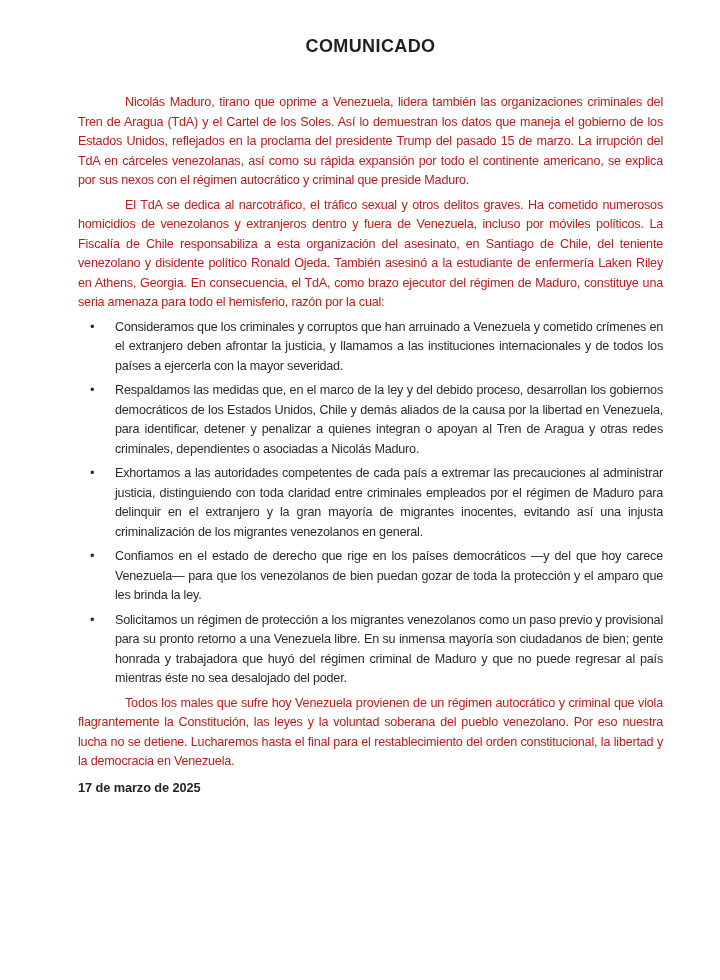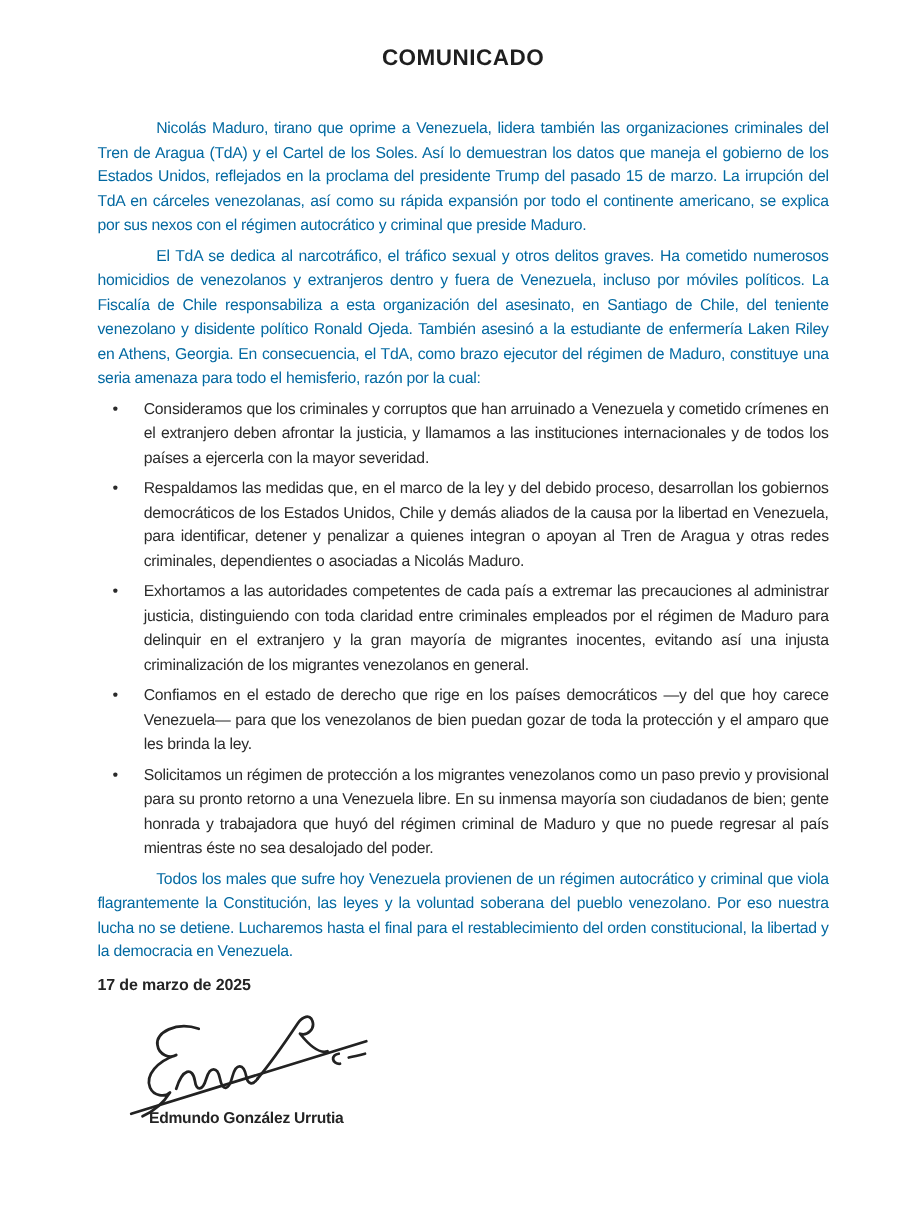--- a/index.html
+++ b/index.html
@@ -29,21 +29,21 @@
     letter-spacing: 0.4px;
     color: #1f1f1f;
   }
   .para {
     margin: 0 0 5px 0;
     font-size: 12.6px;
     line-height: 19.5px;
     letter-spacing: -0.2px;
     text-align: justify;
     text-indent: 47px;
-    color: #0369a1;
+    color: #b91c1c;
   }
   ul.bullets {
     margin: 0 0 1px 0;
     padding: 0 0 0 37px;
     list-style: none;
   }
   ul.bullets li {
     position: relative;
     margin: 0 0 5px 0;
     font-size: 12.6px;
@@ -110,28 +110,17 @@
     <li>Confiamos en el estado de derecho que rige en los países democráticos —y del que hoy carece Venezuela— para que los venezolanos de bien puedan gozar de toda la protección y el amparo que les brinda la ley.</li>
     <li>Solicitamos un régimen de protección a los migrantes venezolanos como un paso previo y provisional para su pronto retorno a una Venezuela libre. En su inmensa mayoría son ciudadanos de bien; gente honrada y trabajadora que huyó del régimen criminal de Maduro y que no puede regresar al país mientras éste no sea desalojado del poder.</li>
   </ul>
 
   <p class="para">Todos los males que sufre hoy Venezuela provienen de un régimen autocrático y criminal que viola flagrantemente la Constitución, las leyes y la voluntad soberana del pueblo venezolano. Por eso nuestra lucha no se detiene. Lucharemos hasta el final para el restablecimiento del orden constitucional, la libertad y la democracia en Venezuela.</p>
 
   <p class="doc-date">17 de marzo de 2025</p>
 
   <div class="signatures">
 
-    <div class="sig sig-left">
-      <svg width="200" height="86" viewBox="0 0 200 86" fill="none" stroke="#222222" stroke-width="2.2" stroke-linecap="round" stroke-linejoin="round">
-        <path d="M 8,82 L 196,24"></path>
-        <path d="M 62,14 C 44,8 27,17 29,27 C 30,35 39,38 44,35 C 29,40 19,51 23,61 C 26,68 35,69 39,65 C 34,73 26,80 17,84"></path>
-        <path d="M 44,62 C 49,46 57,44 59,56 C 60,64 65,64 68,54 C 71,44 77,44 79,54 C 81,64 86,64 89,52 C 92,41 98,42 100,52 C 101,58 105,60 109,54"></path>
-        <path d="M 109,54 C 119,42 133,22 141,10 C 145,4 151,2 153,8 C 155,14 149,20 143,18 C 151,28 159,34 165,32"></path>
-        <path d="M 174,34 a 5,4 0 1 0 1,8"></path>
-        <path d="M 182,37 c 5,-1 9,-2 13,-3"></path>
-      </svg>
-      <div class="sig-name">Edmundo González Urrutia</div>
-    </div>
 
 
   </div>
 
 </div>
 
 </body></html>

